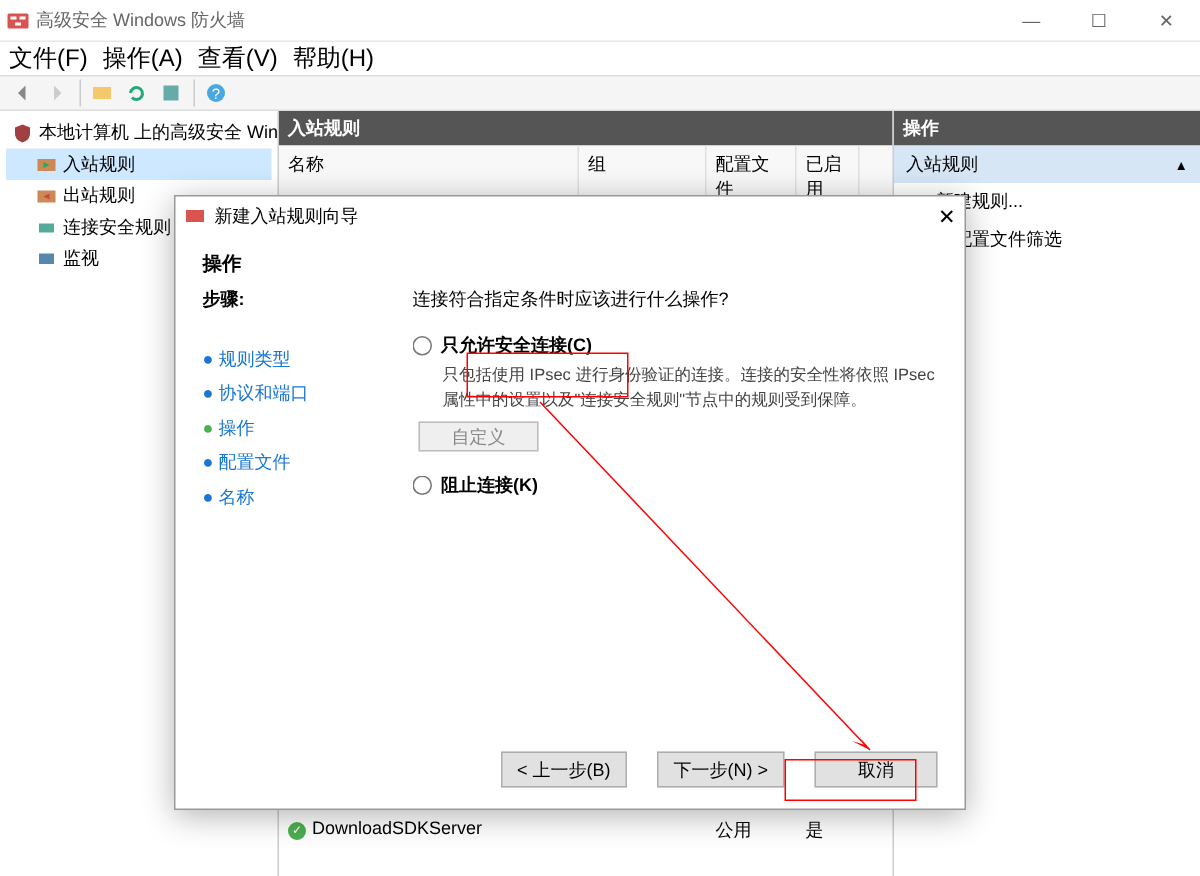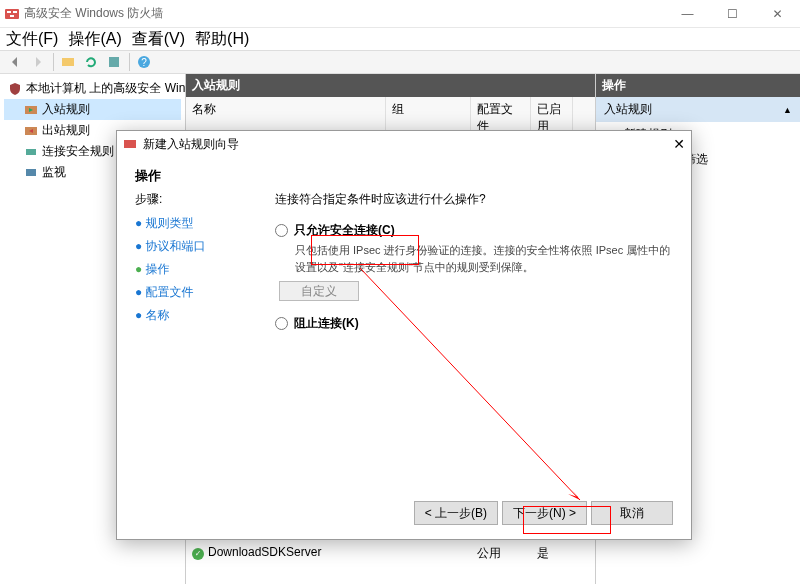--- a/index.html
+++ b/index.html
@@ -28,41 +28,41 @@
 .row { display: flex; font-size: 12px; padding: 2px 0; }
 .row div { padding: 1px 6px; }
 .chk { width: 12px; height: 12px; border-radius: 50%; background: #4caf50; color: #fff; font-size: 8px; display: inline-flex; align-items: center; justify-content: center; margin-right: 4px; }
 .right { width: 205px; border-left: 1px solid #ccc; }
 .right-header { background: #555; color: #fff; font-weight: bold; padding: 3px 6px; font-size: 12px; }
 .right-section { background: #d6e6f5; padding: 4px 8px; font-size: 12px; display:flex; align-items:center; }
 .right-item { display: flex; align-items: center; padding: 4px 8px; font-size: 12px; }
 .right-item .ico { width: 14px; height: 14px; margin-right: 6px; }
 .right-section .arrow { margin-left:auto; font-size:9px; }
 
-.dialog { position: absolute; left: 116px; top: 130px; width: 576px; height: 410px; background: #fff; border: 1px solid #999; box-shadow: 0 4px 20px rgba(0,0,0,.3); }
+.dialog { position: absolute; left: 116px; top: 130px; width: 528px; height: 410px; background: #fff; border: 1px solid #999; box-shadow: 0 4px 20px rgba(0,0,0,.3); }
 .dlg-title { height: 26px; display: flex; align-items: center; padding: 0 6px; font-size: 12px; }
 .dlg-title .ico { width: 14px; height: 14px; margin-right: 6px; }
 .dlg-title .close { margin-left: auto; font-size: 14px; }
 .dlg-body { padding: 10px 18px; }
 .dlg-h1 { font-size: 13px; font-weight: bold; margin-bottom: 6px; }
 .dlg-sub { font-size: 12px; color: #333; margin-bottom: 16px; }
 .dlg-cols { display: flex; }
 .steps { width: 140px; font-size: 12px; }
-.steps .hdr { font-weight: normal; margin-bottom: 4px; }
+.steps .hdr { font-weight: bold; margin-bottom: 20px; }
 .step { color: #1976d2; padding: 3px 0; cursor: pointer; }
 .step.cur::before { content: "● "; color: #4caf50; }
 .step:not(.cur)::before { content: "● "; color: #1976d2; }
 .content { flex: 1; font-size: 12px; position: relative; }
 .content .prompt { margin-bottom: 14px; }
 .opt { margin-bottom: 14px; }
 .opt label { display: flex; align-items: center; font-weight: bold; font-size: 12px; }
 .opt label input { margin-right: 6px; }
 .opt .desc { margin-left: 20px; color: #444; font-size: 11px; margin-top: 3px; line-height: 1.5; }
 .cust-btn { margin-left: 4px; width: 80px; height: 20px; border: 1px solid #bbb; background: #efefef; color: #888; font-size: 12px; margin-top: 6px; }
-.dlg-foot { position: absolute; bottom: 14px; right: 18px; display: flex; gap: 4px; }
+.dlg-foot { position: absolute; bottom: 14px; right: 18px; display: flex; gap: 20px; }
 .dlg-foot button { min-width: 82px; height: 24px; border: 1px solid #adadad; background: #e1e1e1; font-size: 12px; padding: 0 10px; }
 .hl-red { position: absolute; border: 1px solid red; pointer-events: none; }
 .bottom-rows { position:absolute; left:186px; width:394px; top:542px; }
 
 
 .svg-fw { fill: #d9534f; }
 .svg-shield { fill: #a04040; }
 </style>
 </head>
 <body>

